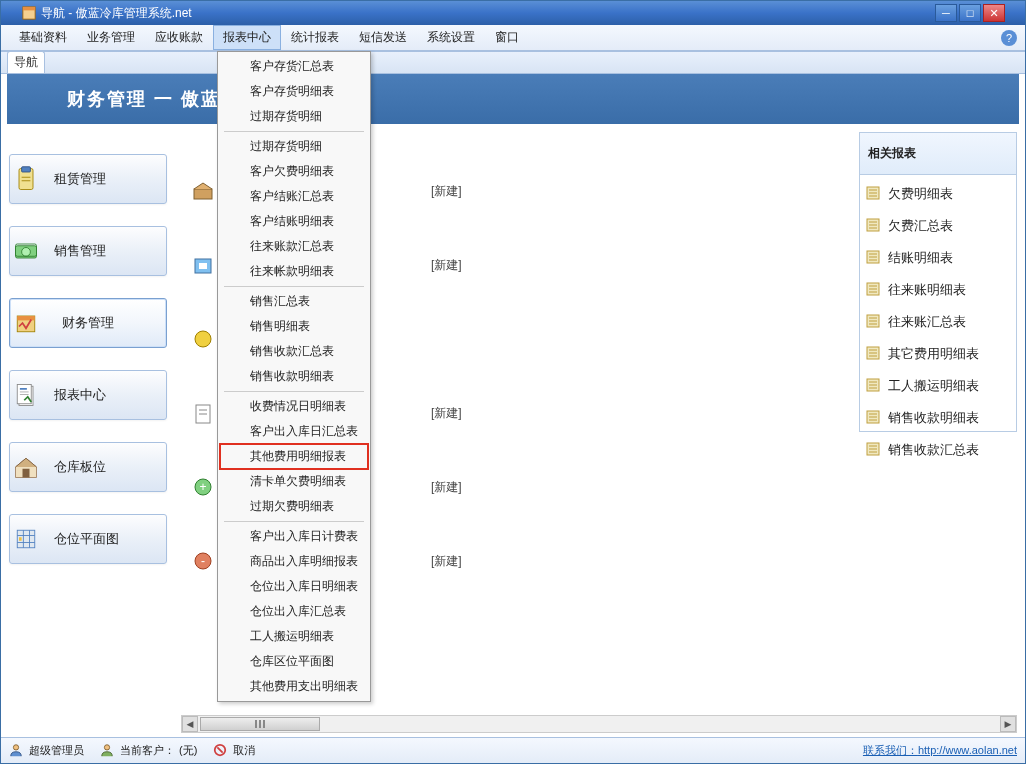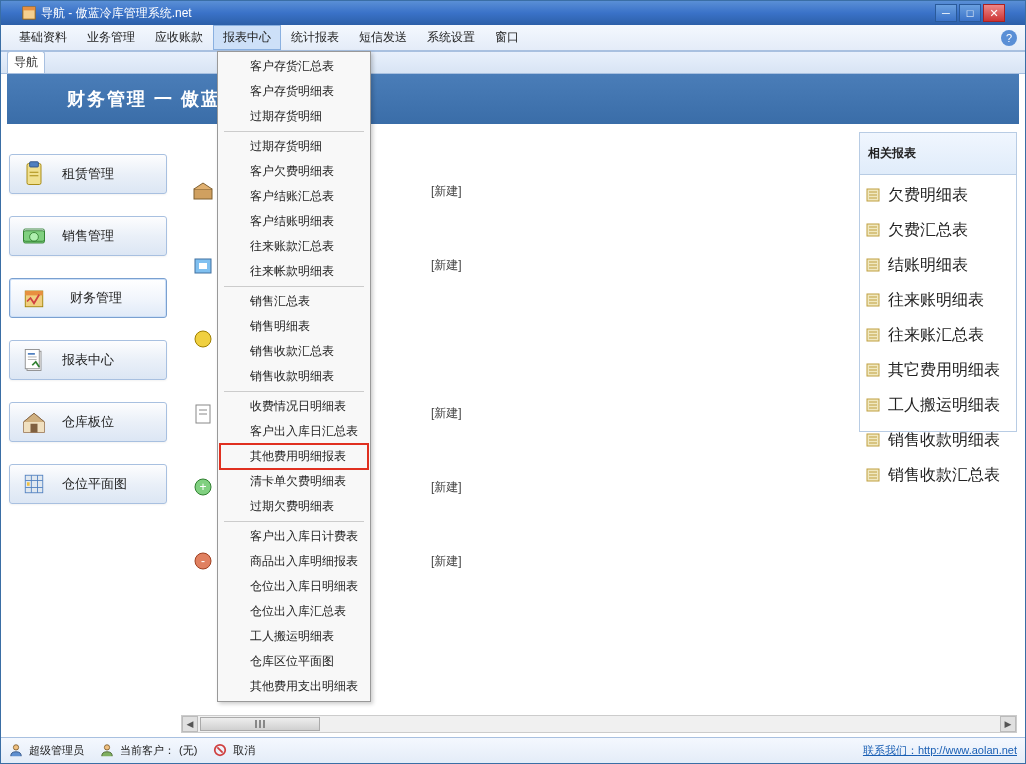--- a/index.html
+++ b/index.html
@@ -23,36 +23,36 @@
 .body-area { position: absolute; top: 50px; left: 0; right: 0; bottom: 26px; border-top: 1px solid #a8c0e0; background:#fff; }
 
 .tabstrip { height: 22px; background: linear-gradient(to bottom,#e8f0fc,#d8e4f4); border-bottom: 1px solid #a8c0e0; display:flex; align-items:flex-end; padding-left: 6px; }
 .tab { background:#fff; border:1px solid #a8c0e0; border-bottom:none; padding: 2px 6px; font-size:12px; color:#333; margin-right:2px; border-radius: 3px 3px 0 0; }
 
 .content { position:absolute; top:22px; left:0; right:0; bottom:0; display:flex; }
 
 .banner { position:absolute; top:22px; left:6px; right:6px; height:50px; background: linear-gradient(to bottom,#4a7db8,#3a6da8); color:#fff; font-size:18px; font-weight:bold; display:flex; align-items:center; padding-left: 60px; letter-spacing: 2px; z-index: 1; }
 
 .leftnav { width: 174px; padding: 80px 8px 8px 8px; display:flex; flex-direction:column; gap: 22px; z-index: 2; }
-.navbtn { height: 40px; border: 1px solid #a8c0e0; border-radius: 3px; background: linear-gradient(to bottom,#fdfdfe,#eaf0f8,#dce6f4); display:flex; align-items:center; padding-left: 8px; cursor:pointer; font-size:13px; color:#222; box-shadow: 0 1px 2px rgba(0,0,0,0.05); }
+.navbtn { height: 50px; border: 1px solid #a8c0e0; border-radius: 3px; background: linear-gradient(to bottom,#fdfdfe,#eaf0f8,#dce6f4); display:flex; align-items:center; cursor:pointer; font-size:13px; color:#222; box-shadow: 0 1px 2px rgba(0,0,0,0.05); }
 .navbtn.sel { background: linear-gradient(to bottom,#fff,#f2f6fc,#e0eaf8); border-color:#7aa0d0; box-shadow: 0 0 0 1px #cde0f8 inset; gap: 8px; }
 .navbtn .nicon { width: 32px; height: 32px; margin-right: 12px; display:flex; align-items:center; justify-content:center; }
 .navbtn svg { width: 28px; height: 28px; }
 
 .middle { flex:1; position:relative; padding: 80px 0 0 10px; z-index:2; }
 .action-row { display:flex; align-items:center; height: 74px; font-size:12px; color:#333; }
 .action-row .aicon { width: 36px; display:flex; align-items:center; justify-content:center; }
 .action-row .aicon svg { width:24px; height:24px; }
 .action-row .alabel { width: 210px; }
 .action-row .anew { color:#444; }
 
 .rightpanel { width: 158px; border: 1px solid #b8cce4; margin: 58px 8px 0 0; height: 300px; background:#fff; z-index:2; }
 .rightpanel .rhead { background: linear-gradient(to bottom,#f0f6fe,#e0ecfa); border-bottom:1px solid #b8cce4; padding: 12px 8px; font-size:12px; font-weight:bold; color:#222; }
 .rightpanel .ritems { padding: 10px 6px; display:flex; flex-direction:column; gap: 14px; }
-.ritem { display:flex; align-items:center; font-size:16px; color:#222; cursor:pointer; }
+.ritem { display:flex; align-items:center; font-size:13px; color:#222; cursor:pointer; }
 .ritem .ricon { width: 16px; height: 16px; margin-right: 6px; }
 .ritem .ricon svg { width:14px; height:14px; }
 
 .dropdown { position:absolute; top: 0; left: 0; width: 154px; background:#f8f8f8; border: 1px solid #999; box-shadow: 2px 2px 4px rgba(0,0,0,0.2); z-index: 100; padding: 2px; }
 .dropdown .sep { height:1px; background:#ccc; margin: 2px 4px; }
 .ditem { padding: 4px 10px 4px 30px; font-size:12px; color:#222; cursor:pointer; white-space:nowrap; }
 .ditem.highlighted { outline: 2px solid #e03020; outline-offset: -1px; }
 
 .hscroll { position:absolute; left: 180px; right: 8px; bottom: 4px; height: 18px; background:#f0f0f0; border:1px solid #ccc; z-index:2; display:flex; align-items:center; }
 .hscroll .sarrow { width:16px; height:16px; background:#e0e0e0; border:1px solid #bbb; display:flex; align-items:center; justify-content:center; font-size:9px; color:#555; }

